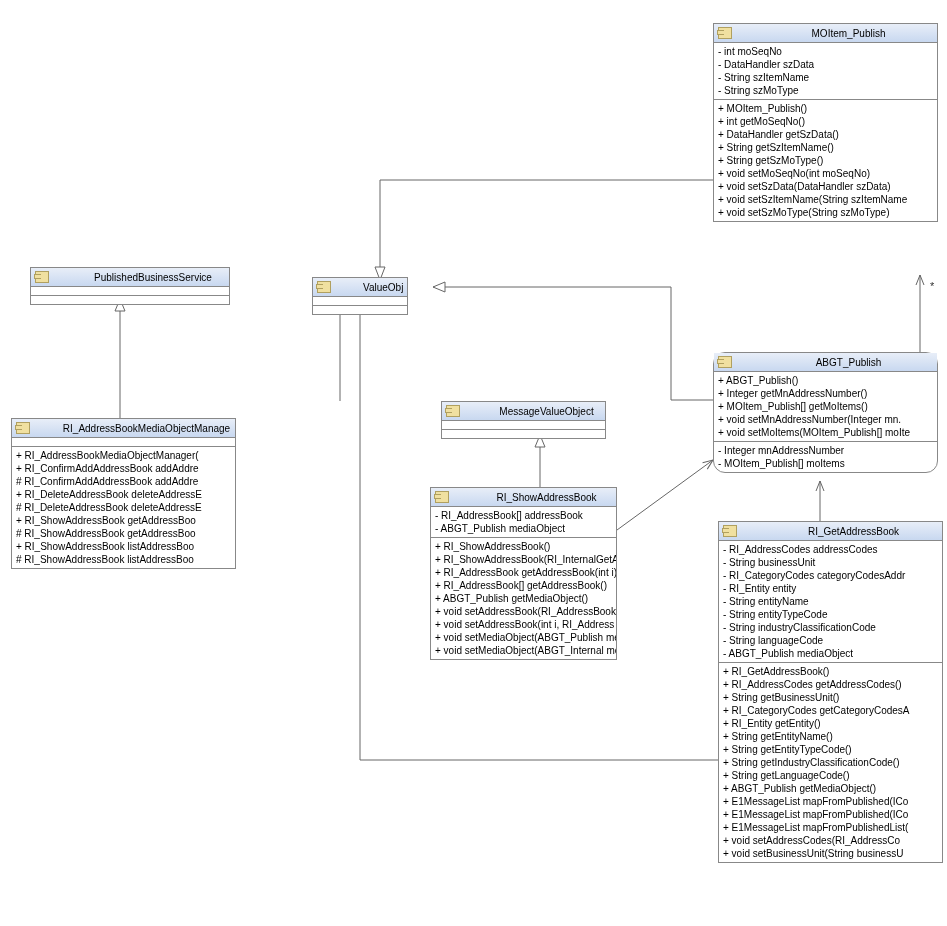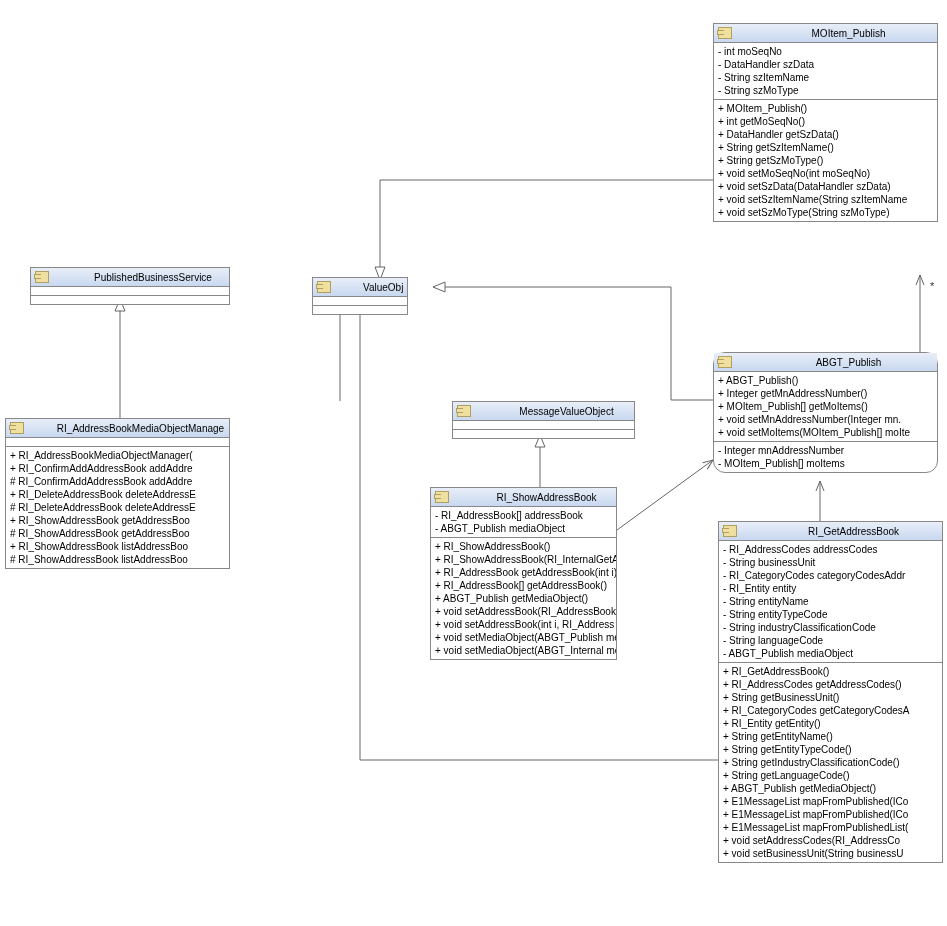--- a/index.html
+++ b/index.html
@@ -126,30 +126,30 @@
 
 <div class="class-box" style="left:312px; top:277px; width:96px;">
   <div class="class-header">
     <span class="class-icon"></span>
     <span class="class-title">ValueObject</span>
   </div>
   <div class="class-section"></div>
   <div class="class-section"></div>
 </div>
 
-<div class="class-box" style="left:452px; top:401px; width:183px;">
+<div class="class-box" style="left:441px; top:401px; width:165px;">
   <div class="class-header">
     <span class="class-icon"></span>
     <span class="class-title">MessageValueObject</span>
   </div>
   <div class="class-section"></div>
   <div class="class-section"></div>
 </div>
 
-<div class="class-box" style="left:5px; top:418px; width:225px;">
+<div class="class-box" style="left:11px; top:418px; width:225px;">
   <div class="class-header">
     <span class="class-icon"></span>
     <span class="class-title">RI_AddressBookMediaObjectManage</span>
   </div>
   <div class="class-section"></div>
   <div class="class-section">
     <div class="member">+ RI_AddressBookMediaObjectManager(</div>
     <div class="member">+ RI_ConfirmAddAddressBook addAddre</div>
     <div class="member"># RI_ConfirmAddAddressBook addAddre</div>
     <div class="member">+ RI_DeleteAddressBook deleteAddressE</div>

